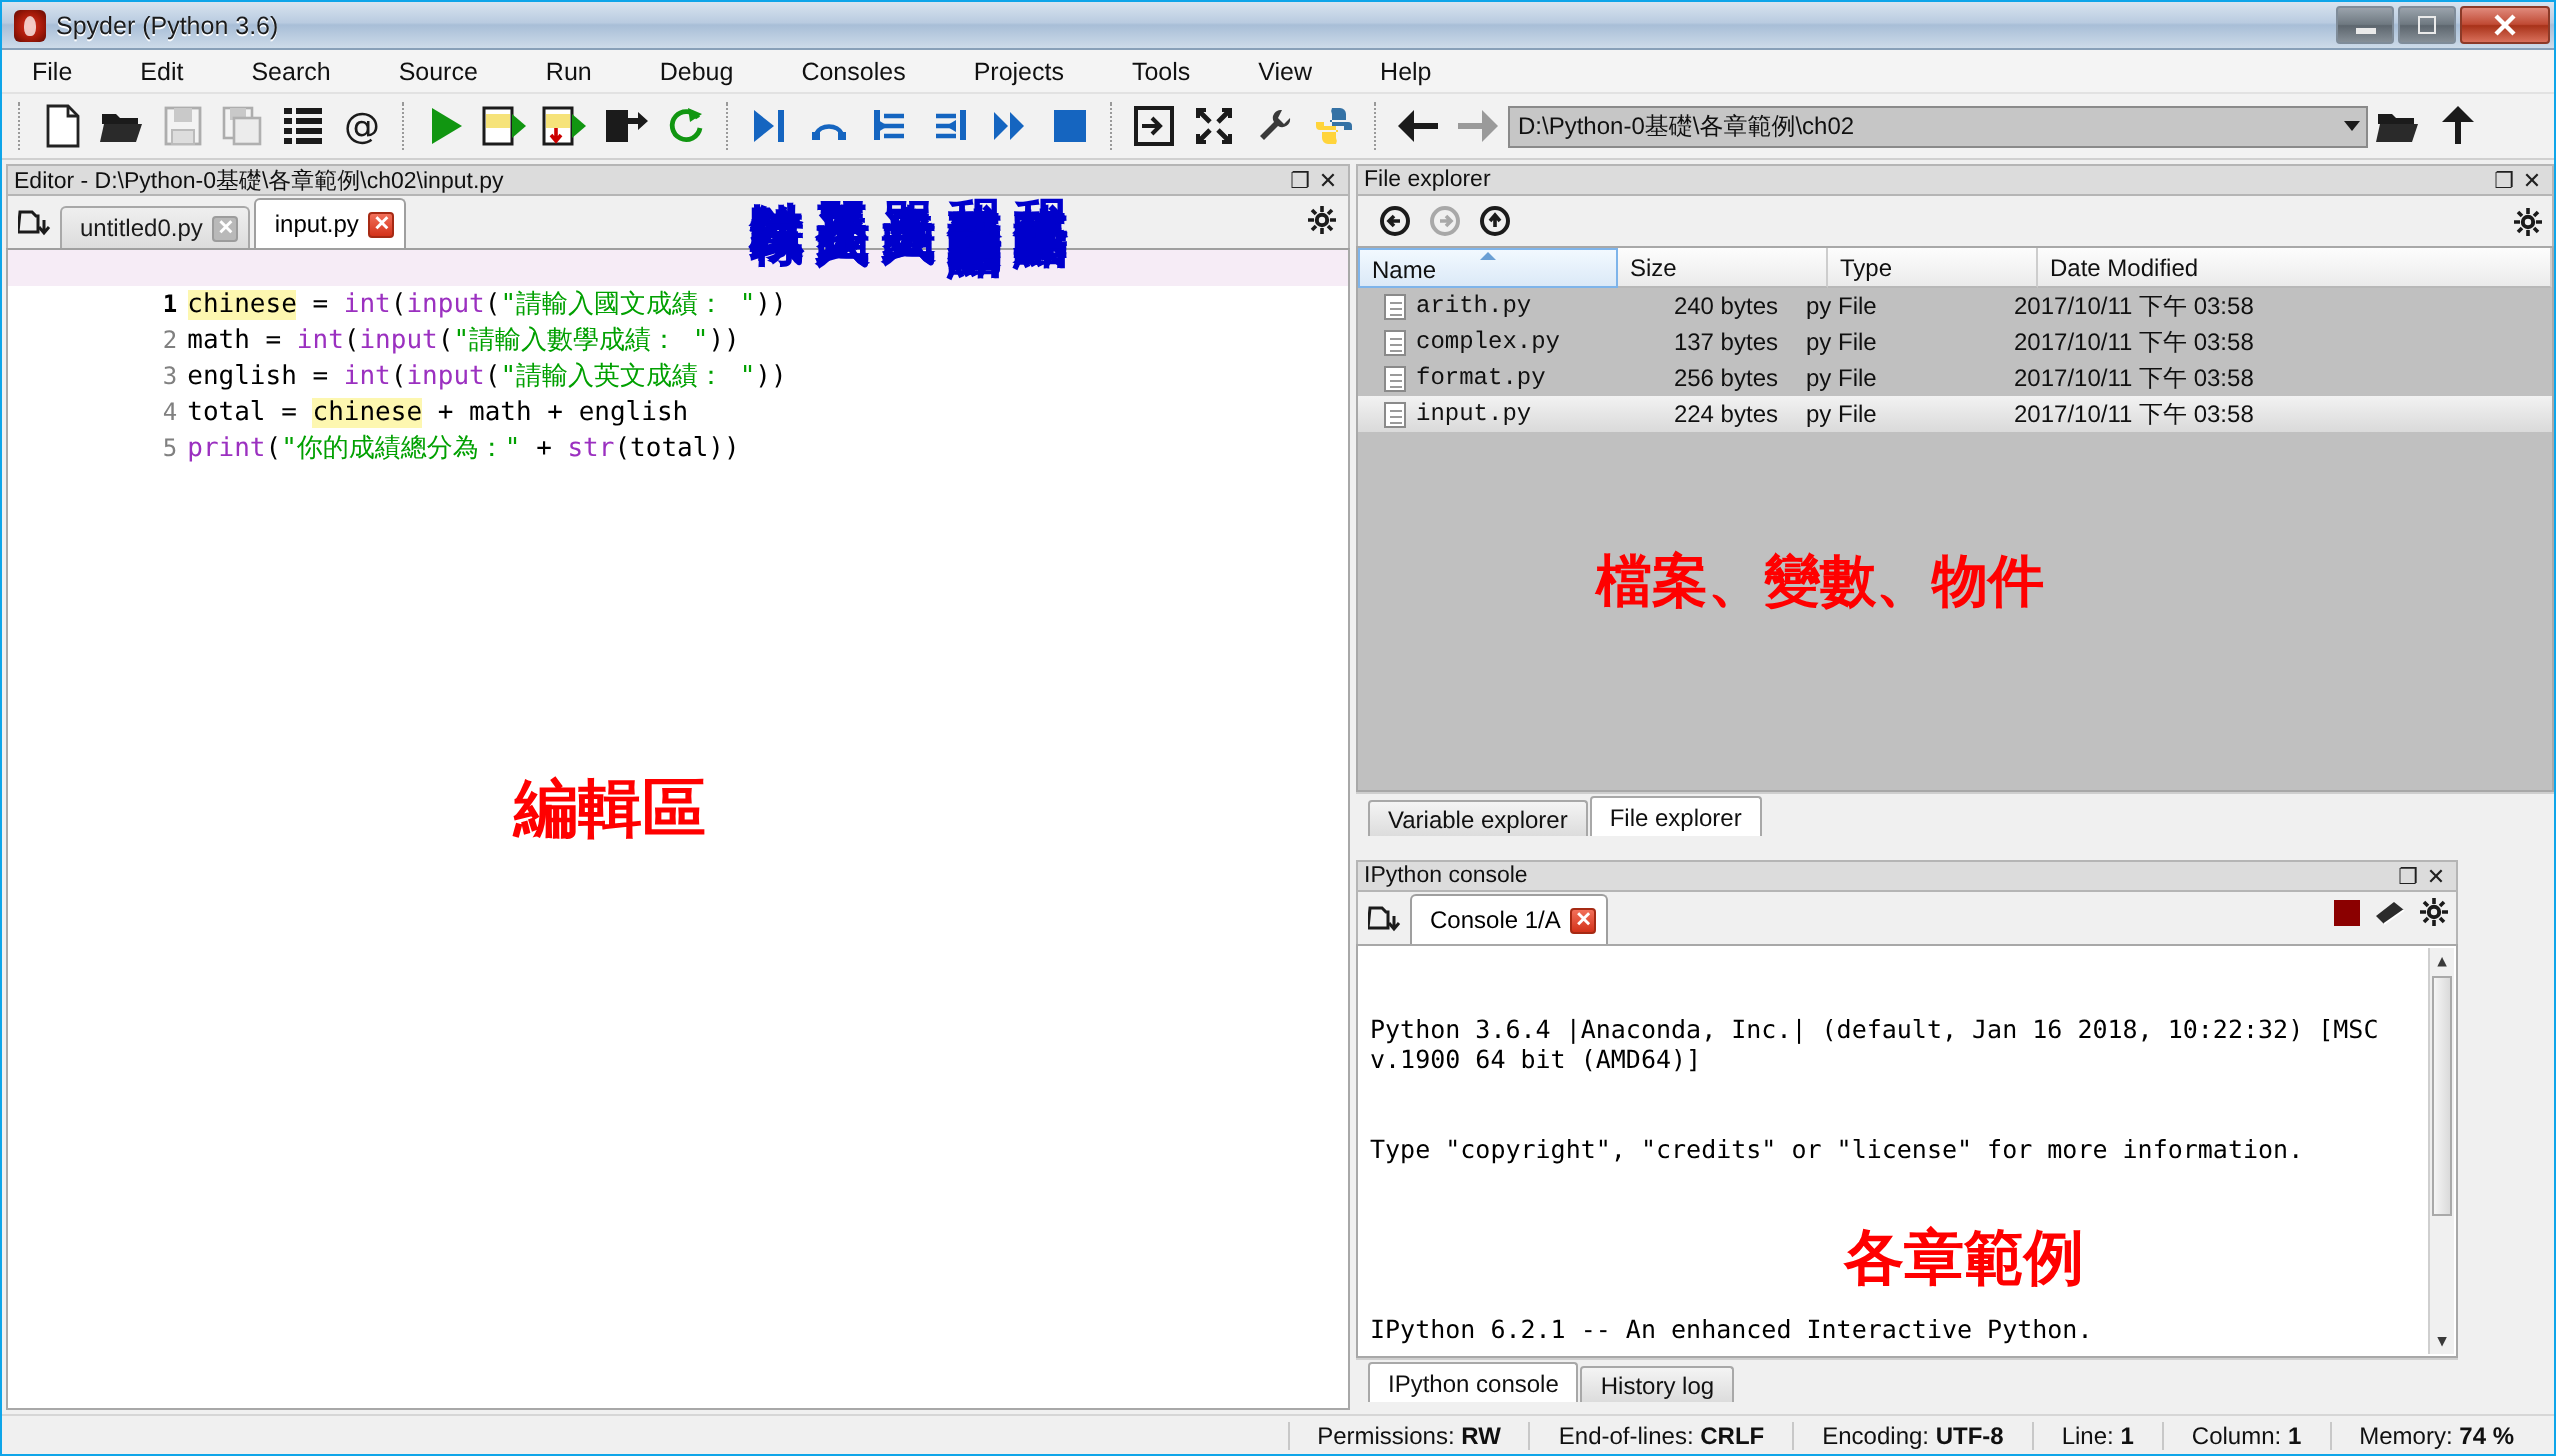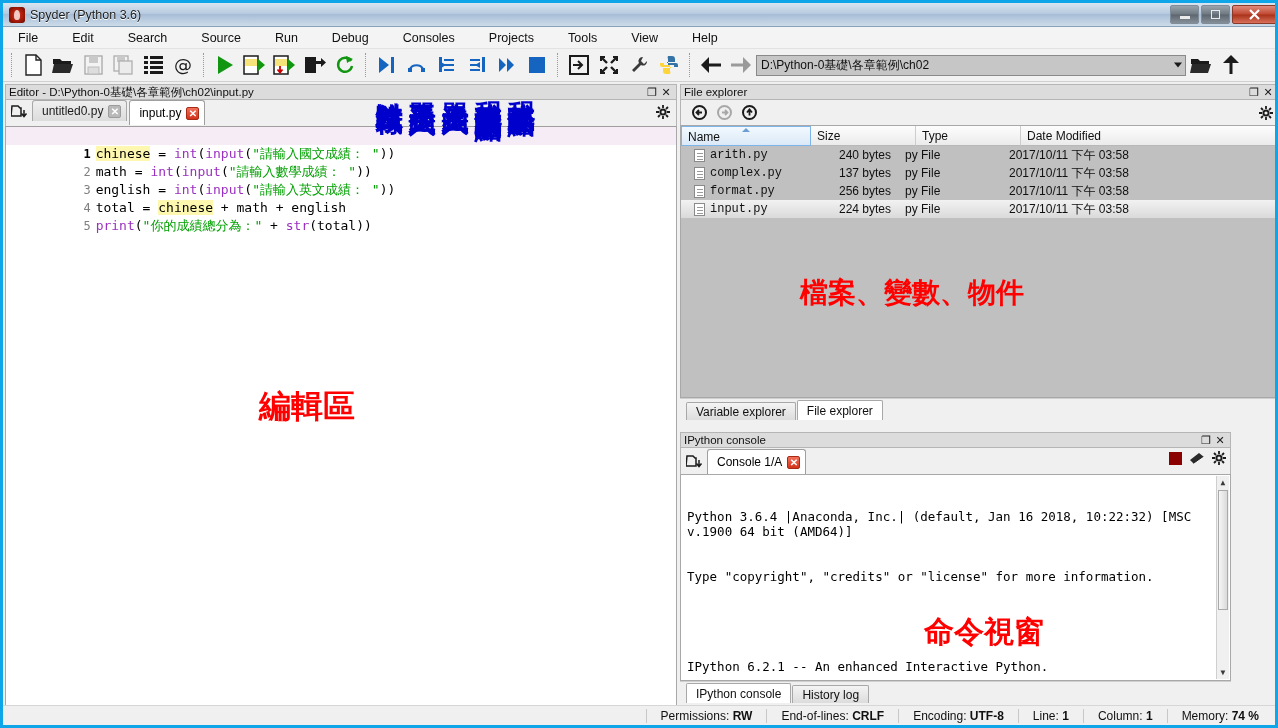--- a/index.html
+++ b/index.html
@@ -8,21 +8,21 @@
     width: 1278px; height: 728px;
     overflow: hidden;
     font-family: "Liberation Sans", sans-serif;
     font-size: 12px;
     background: #f0f0f0;
   }
   #app {
     position: relative;
     width: 1278px; height: 728px;
     background: #f0f0f0;
-    border: 3px solid #0ea5e9;
+    border: 1px solid #0ea5e9;
     overflow: hidden;
   }
 
   
   #titlebar {
     position: absolute; left: 0; top: 0; width: 1276px; height: 24px;
     background: linear-gradient(to bottom, #d9e4ef 0%, #b9cbe0 45%, #a8bed7 50%, #cddbe9 100%);
     border-bottom: 1px solid #88a0b8;
     display: flex; align-items: center;
   }
@@ -103,21 +103,21 @@
     font-size: 11.5px; color: #101010;
   }
   .panel-title .ttl { flex: 1; white-space: nowrap; }
   .panel-title .pbtn { width: 14px; text-align: center; font-size: 11px; color: #202020; }
 
   
   #editor-panel { left: 2px; top: 81px; width: 672px; height: 626px; }
   #editor-tabbar {
     position: relative; height: 26px; background: #f0f0f0;
     border-left: 1px solid #b5b5b5; border-right: 1px solid #b5b5b5;
-    display: flex; 
+    display: flex; align-items: flex-end;
   }
   .browse-icon { width: 26px; height: 24px; display:flex; align-items:center; justify-content:center; }
   .etab {
     height: 21px; display: flex; align-items: center; gap: 5px;
     padding: 0 5px 0 9px; font-size: 12px; color: #1a1a1a;
     border: 1px solid #a8a8a8; border-bottom: none;
     border-radius: 3px 3px 0 0; margin-right: 2px;
     background: linear-gradient(to bottom,#efefef,#dcdcdc);
   }
   .etab.active {
@@ -664,21 +664,21 @@
       <div class="c-black">Type "copyright", "credits" or "license" for more information.</div>
       <div style="height:15px"></div>
       <div class="c-black">IPython 6.2.1 -- An enhanced Interactive Python.</div>
       
       
       
       
       
       
 
-      <div class="redlabel" style="left:243px; top:149px; font-size:30px;">命令視窗</div>
+      <div class="redlabel" style="left:243px; top:149px; font-size:30px;">各章範例</div>
 
       <div id="con-scroll">
         <div class="sb-arrow" style="top:0;">▲</div>
         <div class="thumb"></div>
         <div class="sb-arrow" style="bottom:0;">▼</div>
       </div>
     </div>
 
     <div class="bottom-tabs">
       <div class="btab active">IPython console</div>

